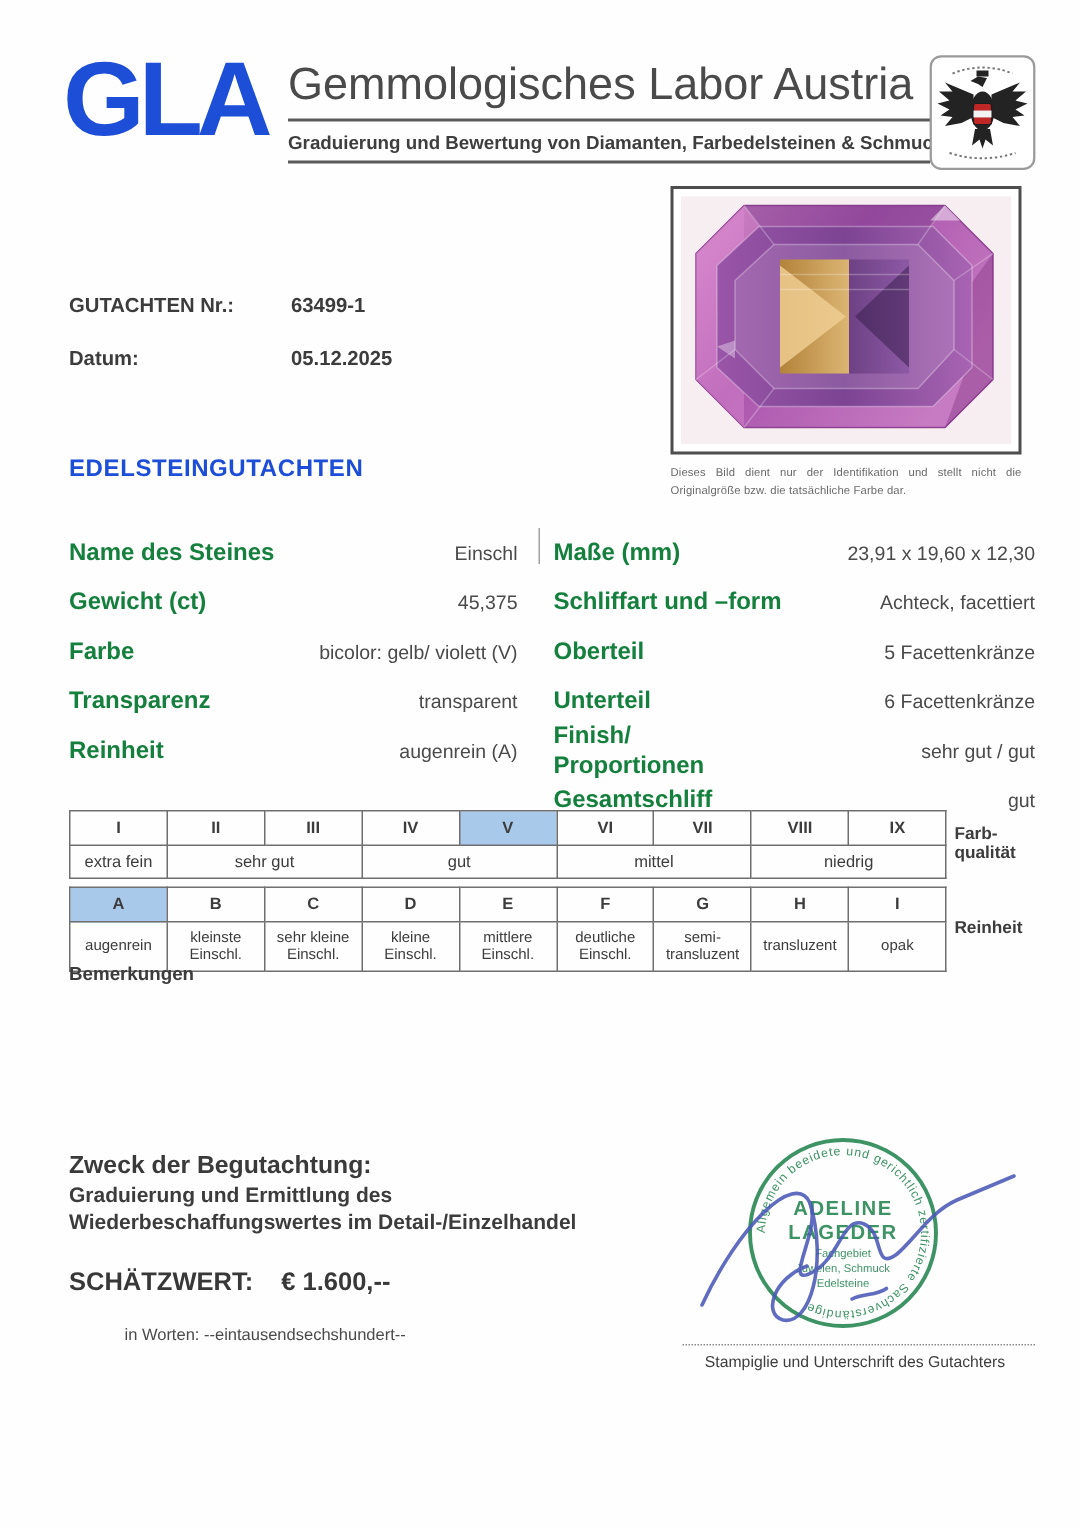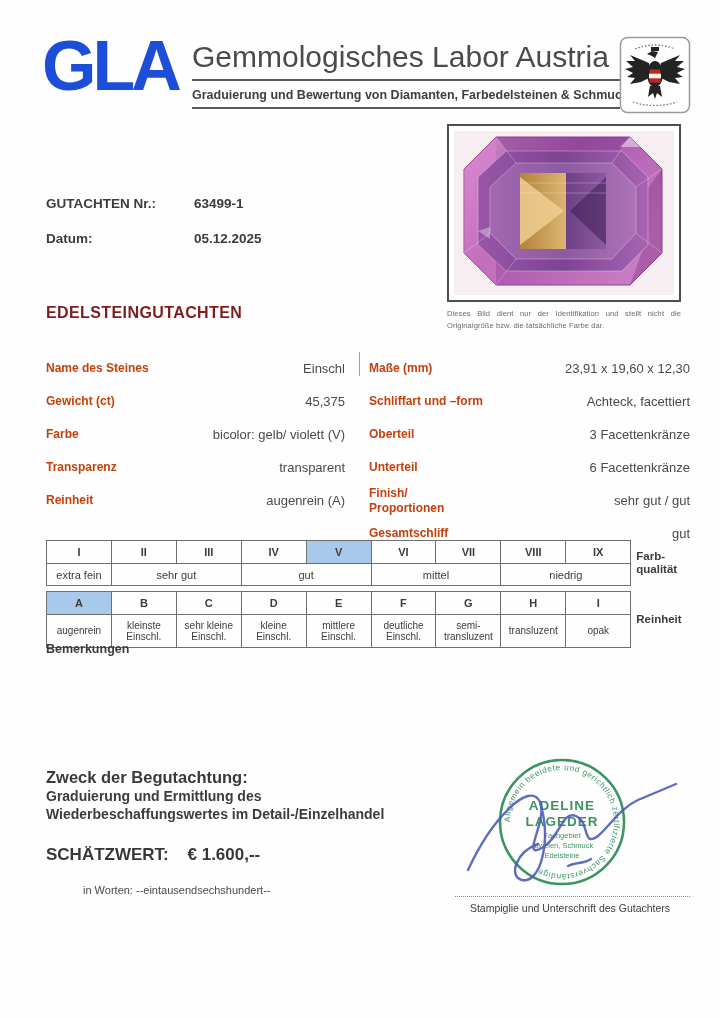--- a/index.html
+++ b/index.html
@@ -21,28 +21,28 @@
   .meta-row{display:flex;margin-bottom:20px;}
   .meta-label{width:148px;}
   
   .photo-fig{position:absolute;left:447px;top:124px;width:234px;}
   .photo-frame{border:2px solid #4d4d4d;background:#fff;padding:5px;}
   .photo-inner{background:#f7eef1;}
   .photo-caption{margin-top:6px;font-size:7.5px;line-height:1.55;color:#6a6a6a;
                  text-align:justify;letter-spacing:0.1px;}
   
   .doc-title{position:absolute;left:46px;top:304px;font-size:16px;font-weight:bold;
-             letter-spacing:0.4px;color:#7f1d1d;}
+             letter-spacing:0.4px;color:#1d4ed8;}
   
   .props{position:absolute;left:46px;top:352px;width:644px;display:flex;gap:24px;}
   .props-col{display:flex;flex-direction:column;}
   .props-col.left{width:299px;}
   .props-col.right{width:321px;}
   .prop-row{display:flex;justify-content:space-between;align-items:center;height:33px;}
-  .prop-label{font-size:12px;font-weight:bold;color:#c2410c;white-space:pre-line;line-height:1.25;}
+  .prop-label{font-size:16px;font-weight:bold;color:#15803d;white-space:pre-line;line-height:1.25;}
   .prop-value{font-size:13px;color:#4a4a4a;text-align:right;white-space:nowrap;}
   .col-divider{position:absolute;left:359px;top:352px;width:1px;height:24px;background:#a0a0a0;}
   
   .grading{position:absolute;left:46px;top:540px;width:646px;}
   .gt-row{display:flex;}
   .gt-row + .gt-row{margin-top:5px;}
   table.gtable{border-collapse:collapse;table-layout:fixed;width:588px;}
   .gtable td{border:1px solid #6f6f6f;text-align:center;vertical-align:middle;color:#3c3c3c;}
   .g-grade{height:20px;font-weight:bold;font-size:11px;}
   .g-word{height:19px;font-size:11px;}
@@ -194,21 +194,21 @@
       <div class="prop-row">
         <div class="prop-label">Maße (mm)</div>
         <div class="prop-value">23,91 x 19,60 x 12,30</div>
       </div>
       <div class="prop-row">
         <div class="prop-label">Schliffart und –form</div>
         <div class="prop-value">Achteck, facettiert</div>
       </div>
       <div class="prop-row">
         <div class="prop-label">Oberteil</div>
-        <div class="prop-value">3 Facettenkränze</div>
+        <div class="prop-value">5 Facettenkränze</div>
       </div>
       <div class="prop-row">
         <div class="prop-label">Unterteil</div>
         <div class="prop-value">6 Facettenkränze</div>
       </div>
       <div class="prop-row">
         <div class="prop-label">Finish/
 Proportionen</div>
         <div class="prop-value">sehr gut / gut</div>
       </div>

